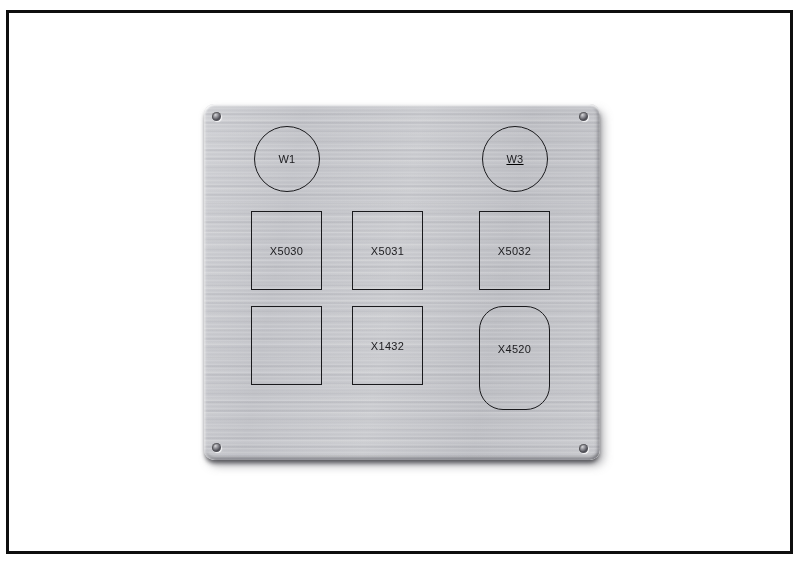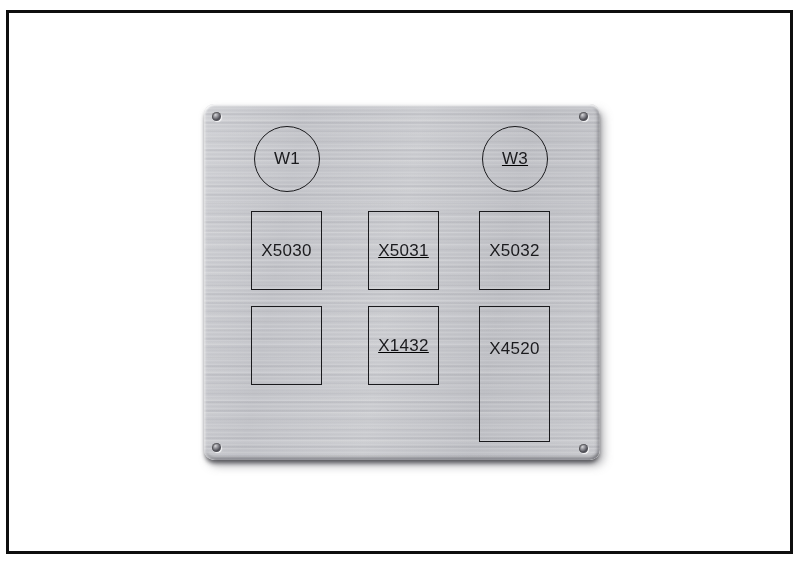--- a/index.html
+++ b/index.html
@@ -97,30 +97,31 @@
     height: 79px;
     border: 1.5px solid #1a1a1d;
     display: flex;
     align-items: center;
     justify-content: center;
     box-sizing: border-box;
   }
   .r1 { top: 107px; }
   .r2 { top: 202px; }
   .x0 { left: 47px; }
-  .x1 { left: 164px; text-decoration: underline; }
+  .x1 { left: 148px; }
   .x2 { left: 275px; }
   .tall {
-    height: 136px;
+    height: 104px;
     align-items: flex-start;
+    border-radius: 24px;
   }
   .tall .lbl { margin-top: 33px; }
 
   .lbl {
-    font-size: 17px;
+    font-size: 11px;
     line-height: 18px;
     letter-spacing: 0.3px;
     color: #1b1b1e;
     white-space: nowrap;
   }
 </style>
 </head>
 <body>
 
 <div class="stage">

